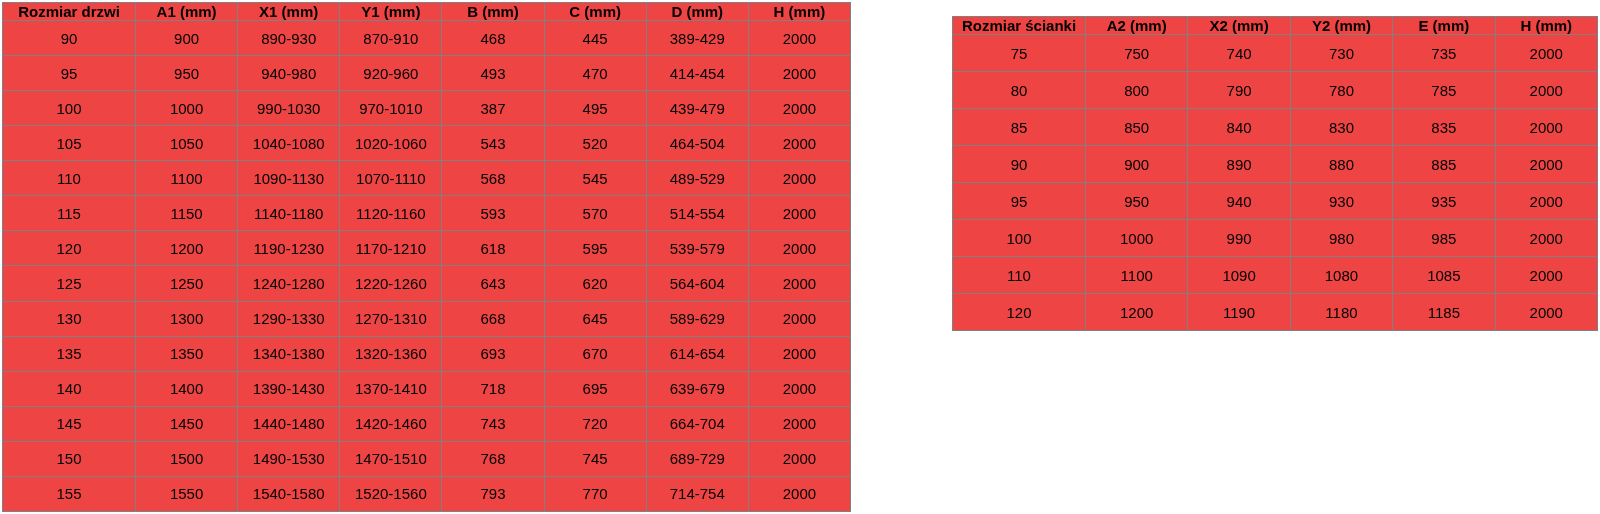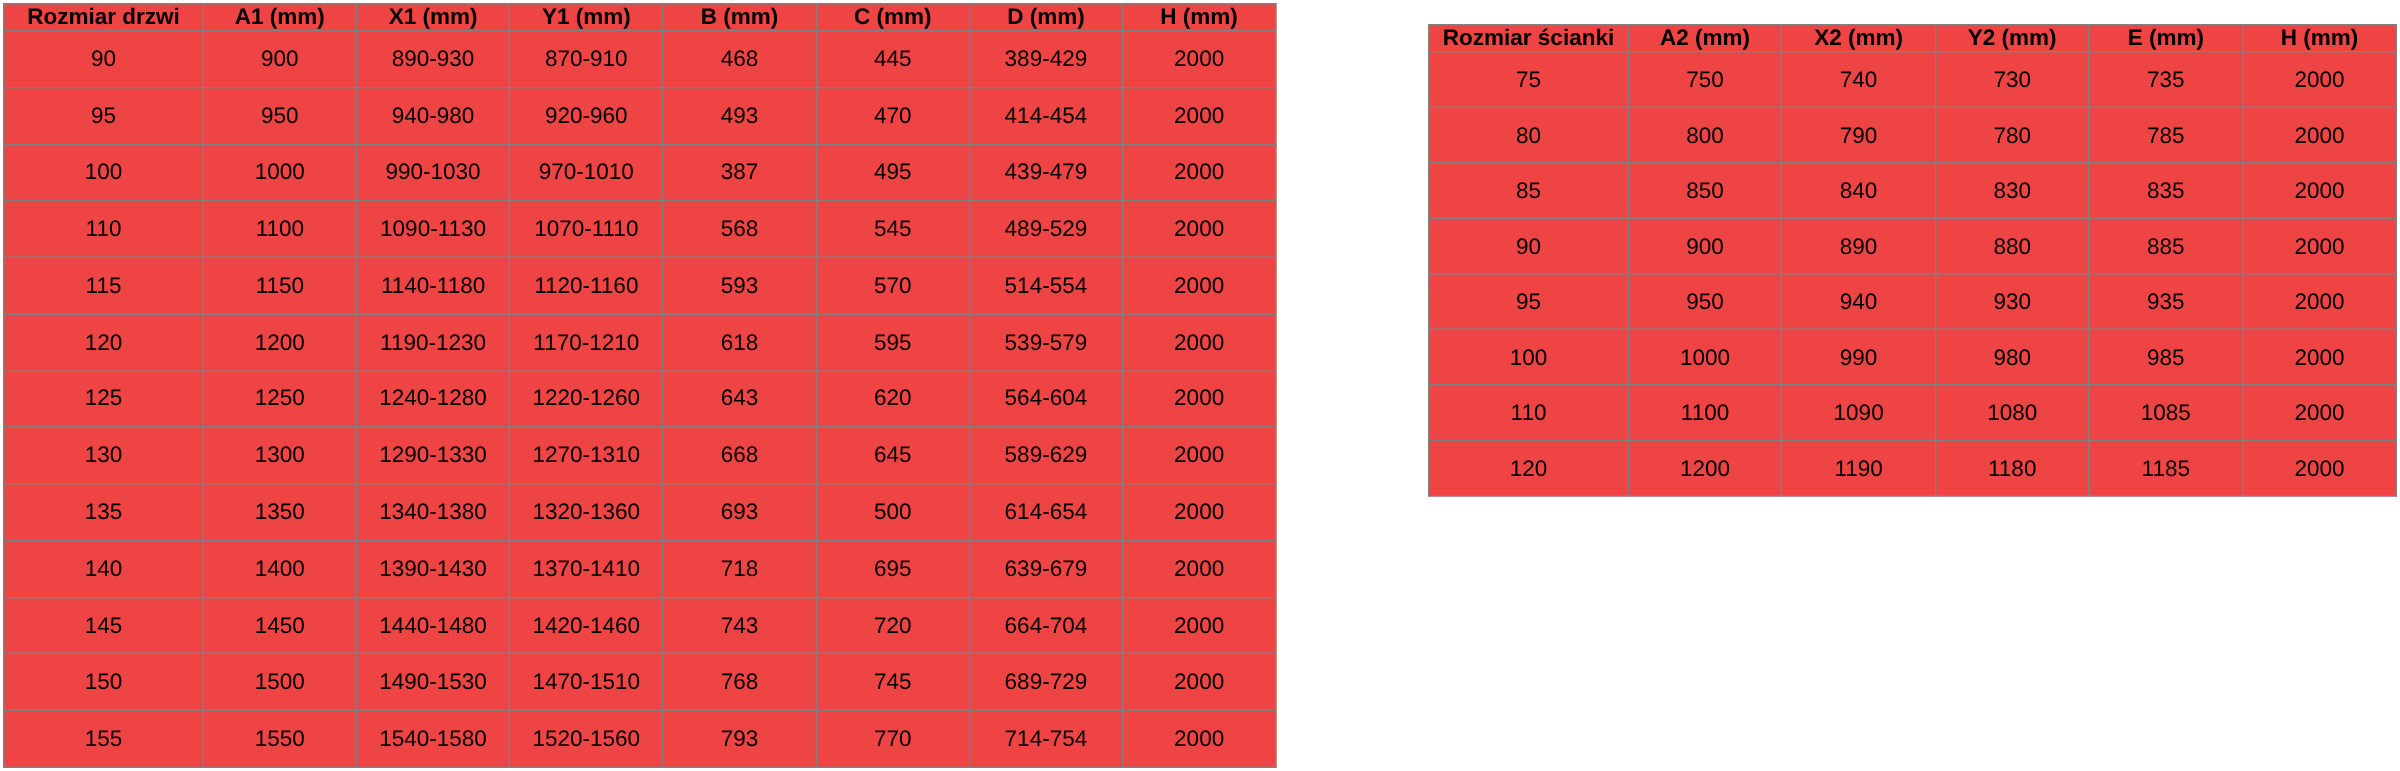--- a/index.html
+++ b/index.html
@@ -98,20 +98,30 @@
         <td>100</td>
         <td>1000</td>
         <td>990-1030</td>
         <td>970-1010</td>
         <td>387</td>
         <td>495</td>
         <td>439-479</td>
         <td>2000</td>
       </tr>
       <tr>
+        <td>105</td>
+        <td>1050</td>
+        <td>1040-1080</td>
+        <td>1020-1060</td>
+        <td>543</td>
+        <td>520</td>
+        <td>464-504</td>
+        <td>2000</td>
+      </tr>
+      <tr>
         <td>110</td>
         <td>1100</td>
         <td>1090-1130</td>
         <td>1070-1110</td>
         <td>568</td>
         <td>545</td>
         <td>489-529</td>
         <td>2000</td>
       </tr>
       <tr>
@@ -153,21 +163,21 @@
         <td>645</td>
         <td>589-629</td>
         <td>2000</td>
       </tr>
       <tr>
         <td>135</td>
         <td>1350</td>
         <td>1340-1380</td>
         <td>1320-1360</td>
         <td>693</td>
-        <td>500</td>
+        <td>670</td>
         <td>614-654</td>
         <td>2000</td>
       </tr>
       <tr>
         <td>140</td>
         <td>1400</td>
         <td>1390-1430</td>
         <td>1370-1410</td>
         <td>718</td>
         <td>695</td>

